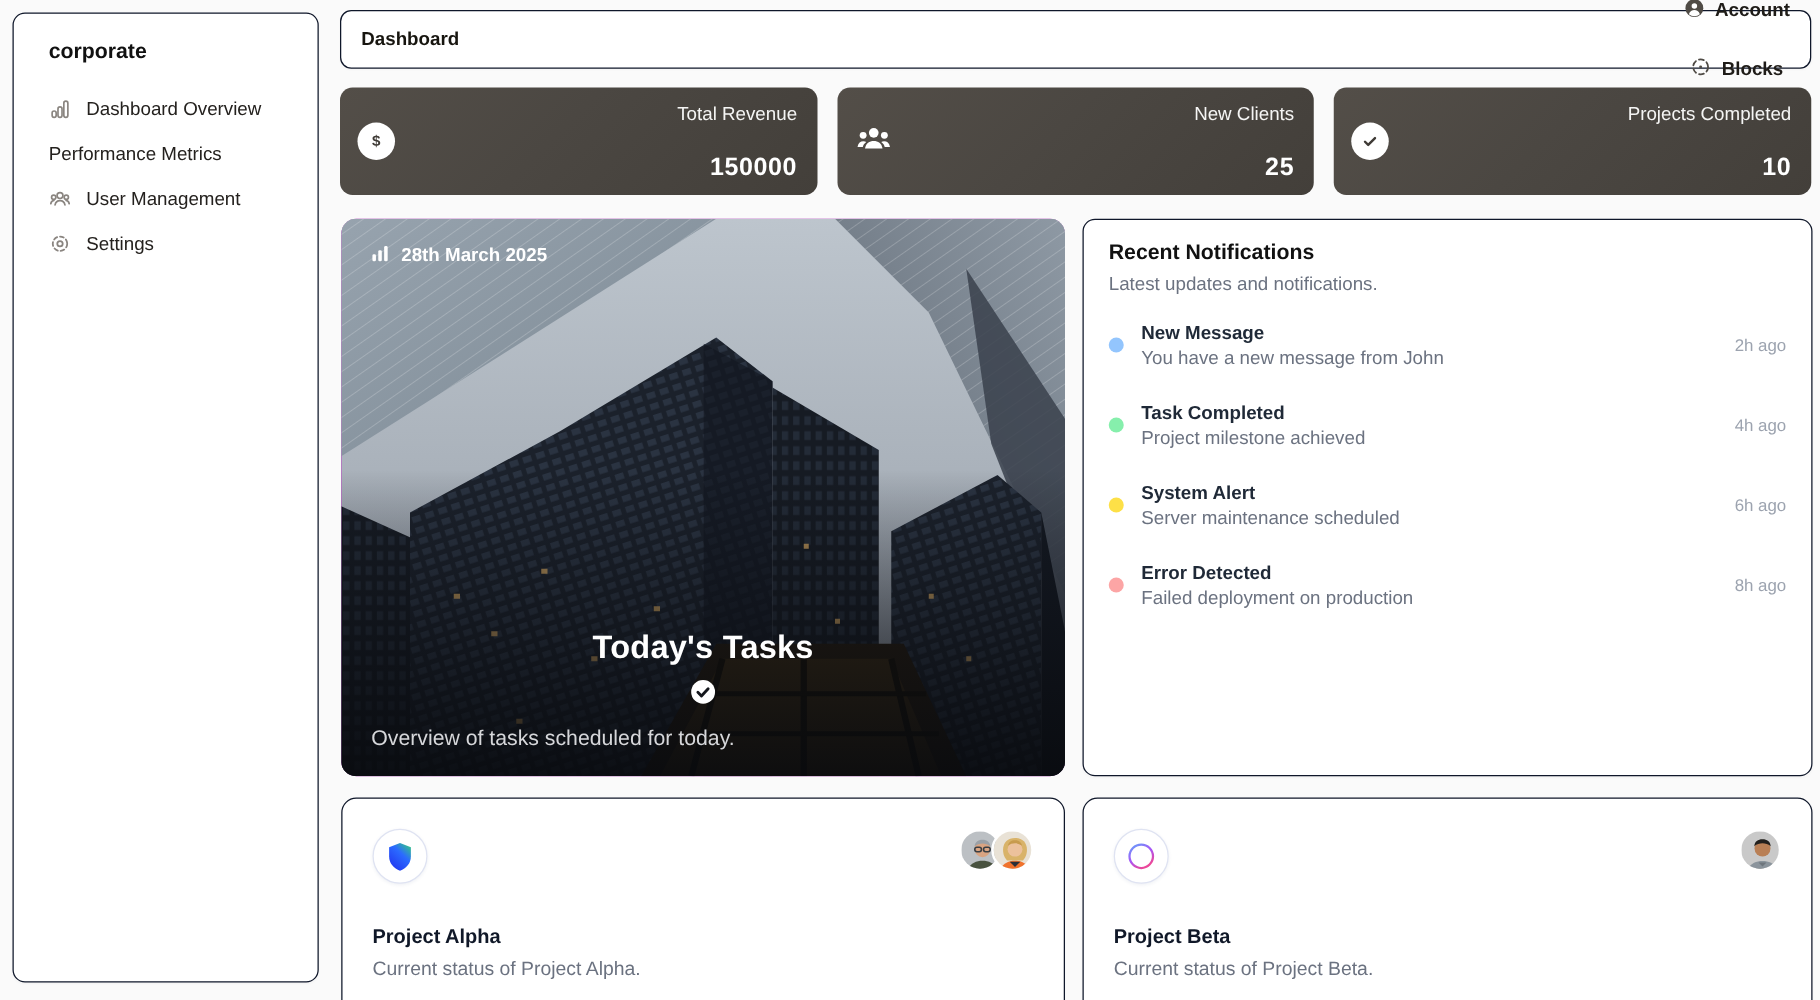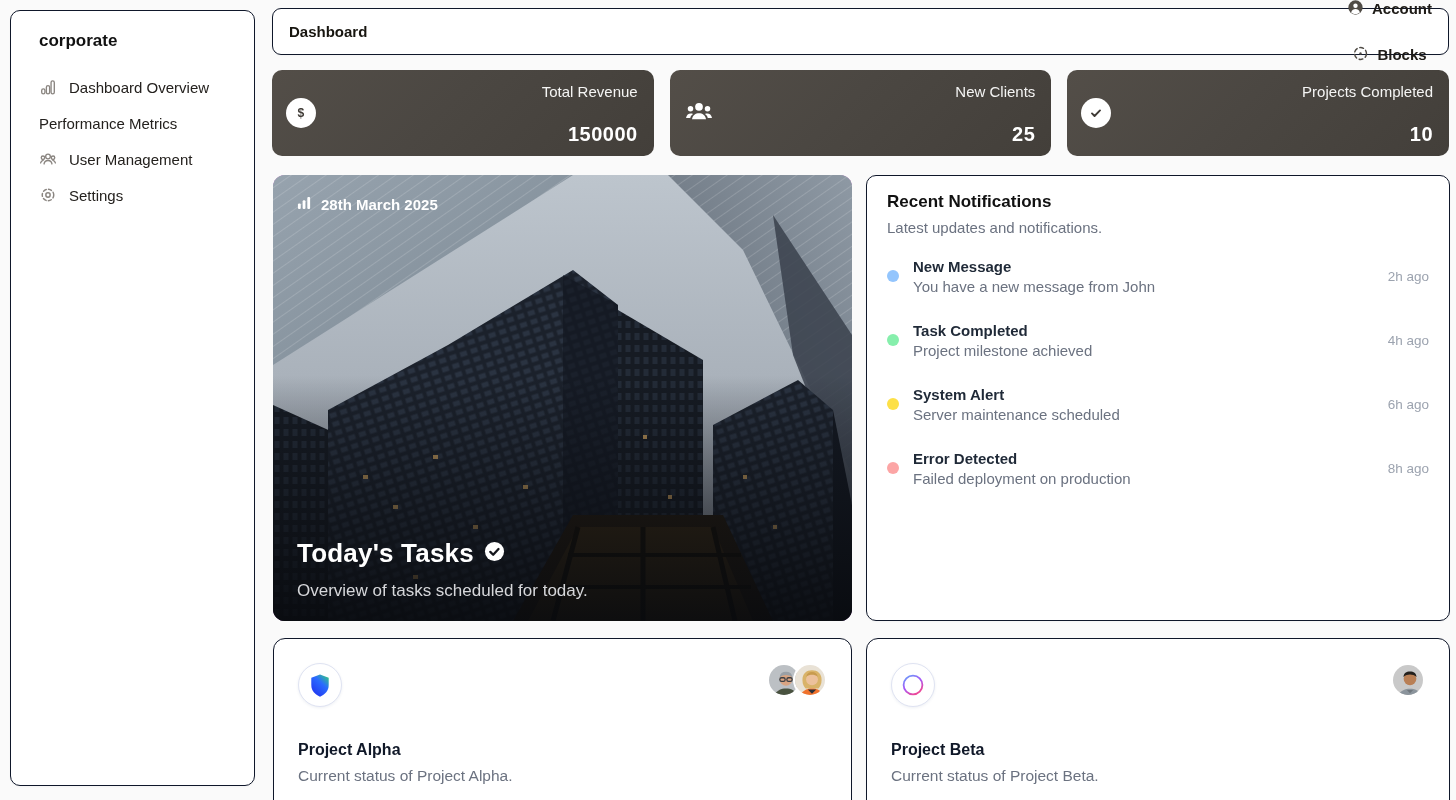--- a/index.html
+++ b/index.html
@@ -52,21 +52,21 @@
     position:absolute; left:273px; top:175px; width:579px; height:446px;
     border-radius:12px; overflow:hidden; background:#a21caf;
   }
   .hero svg.scene { position:absolute; inset:0; }
   .hero-badge {
     position:absolute; left:24px; top:196px; transform:translateY(-100%);
     top:20px; transform:none;
     display:flex; align-items:center; gap:9px; color:#fff; font-size:15px; font-weight:600;
   }
   .hero-bottom { position:absolute; left:24px; right:24px; bottom:20px; }
-  .hero-title-row { display:flex; align-items:center; gap:10px; }
+  .hero-title-row { display:flex; align-items:center; gap:10px;flex-direction:column; }
   .hero-title { font-size:26px; font-weight:800; color:#fff; letter-spacing:.2px; }
   .hero-sub { margin-top:12px; font-size:17px; color:#d6d7da; }
   .hero-footer { margin-top:22px; display:flex; align-items:center; }
   .hero-footer .mgr { display:flex; align-items:center; gap:9px; }
   .hero-footer .mgr-name { font-size:15px; font-weight:700; color:#fff; }
   .hero-footer .extra { margin-left:auto; font-size:15px; font-weight:700; color:#fff; }
   .avatar { width:32px; height:32px; border-radius:50%; overflow:hidden; flex:0 0 32px; }
 
   
   .notifs {

